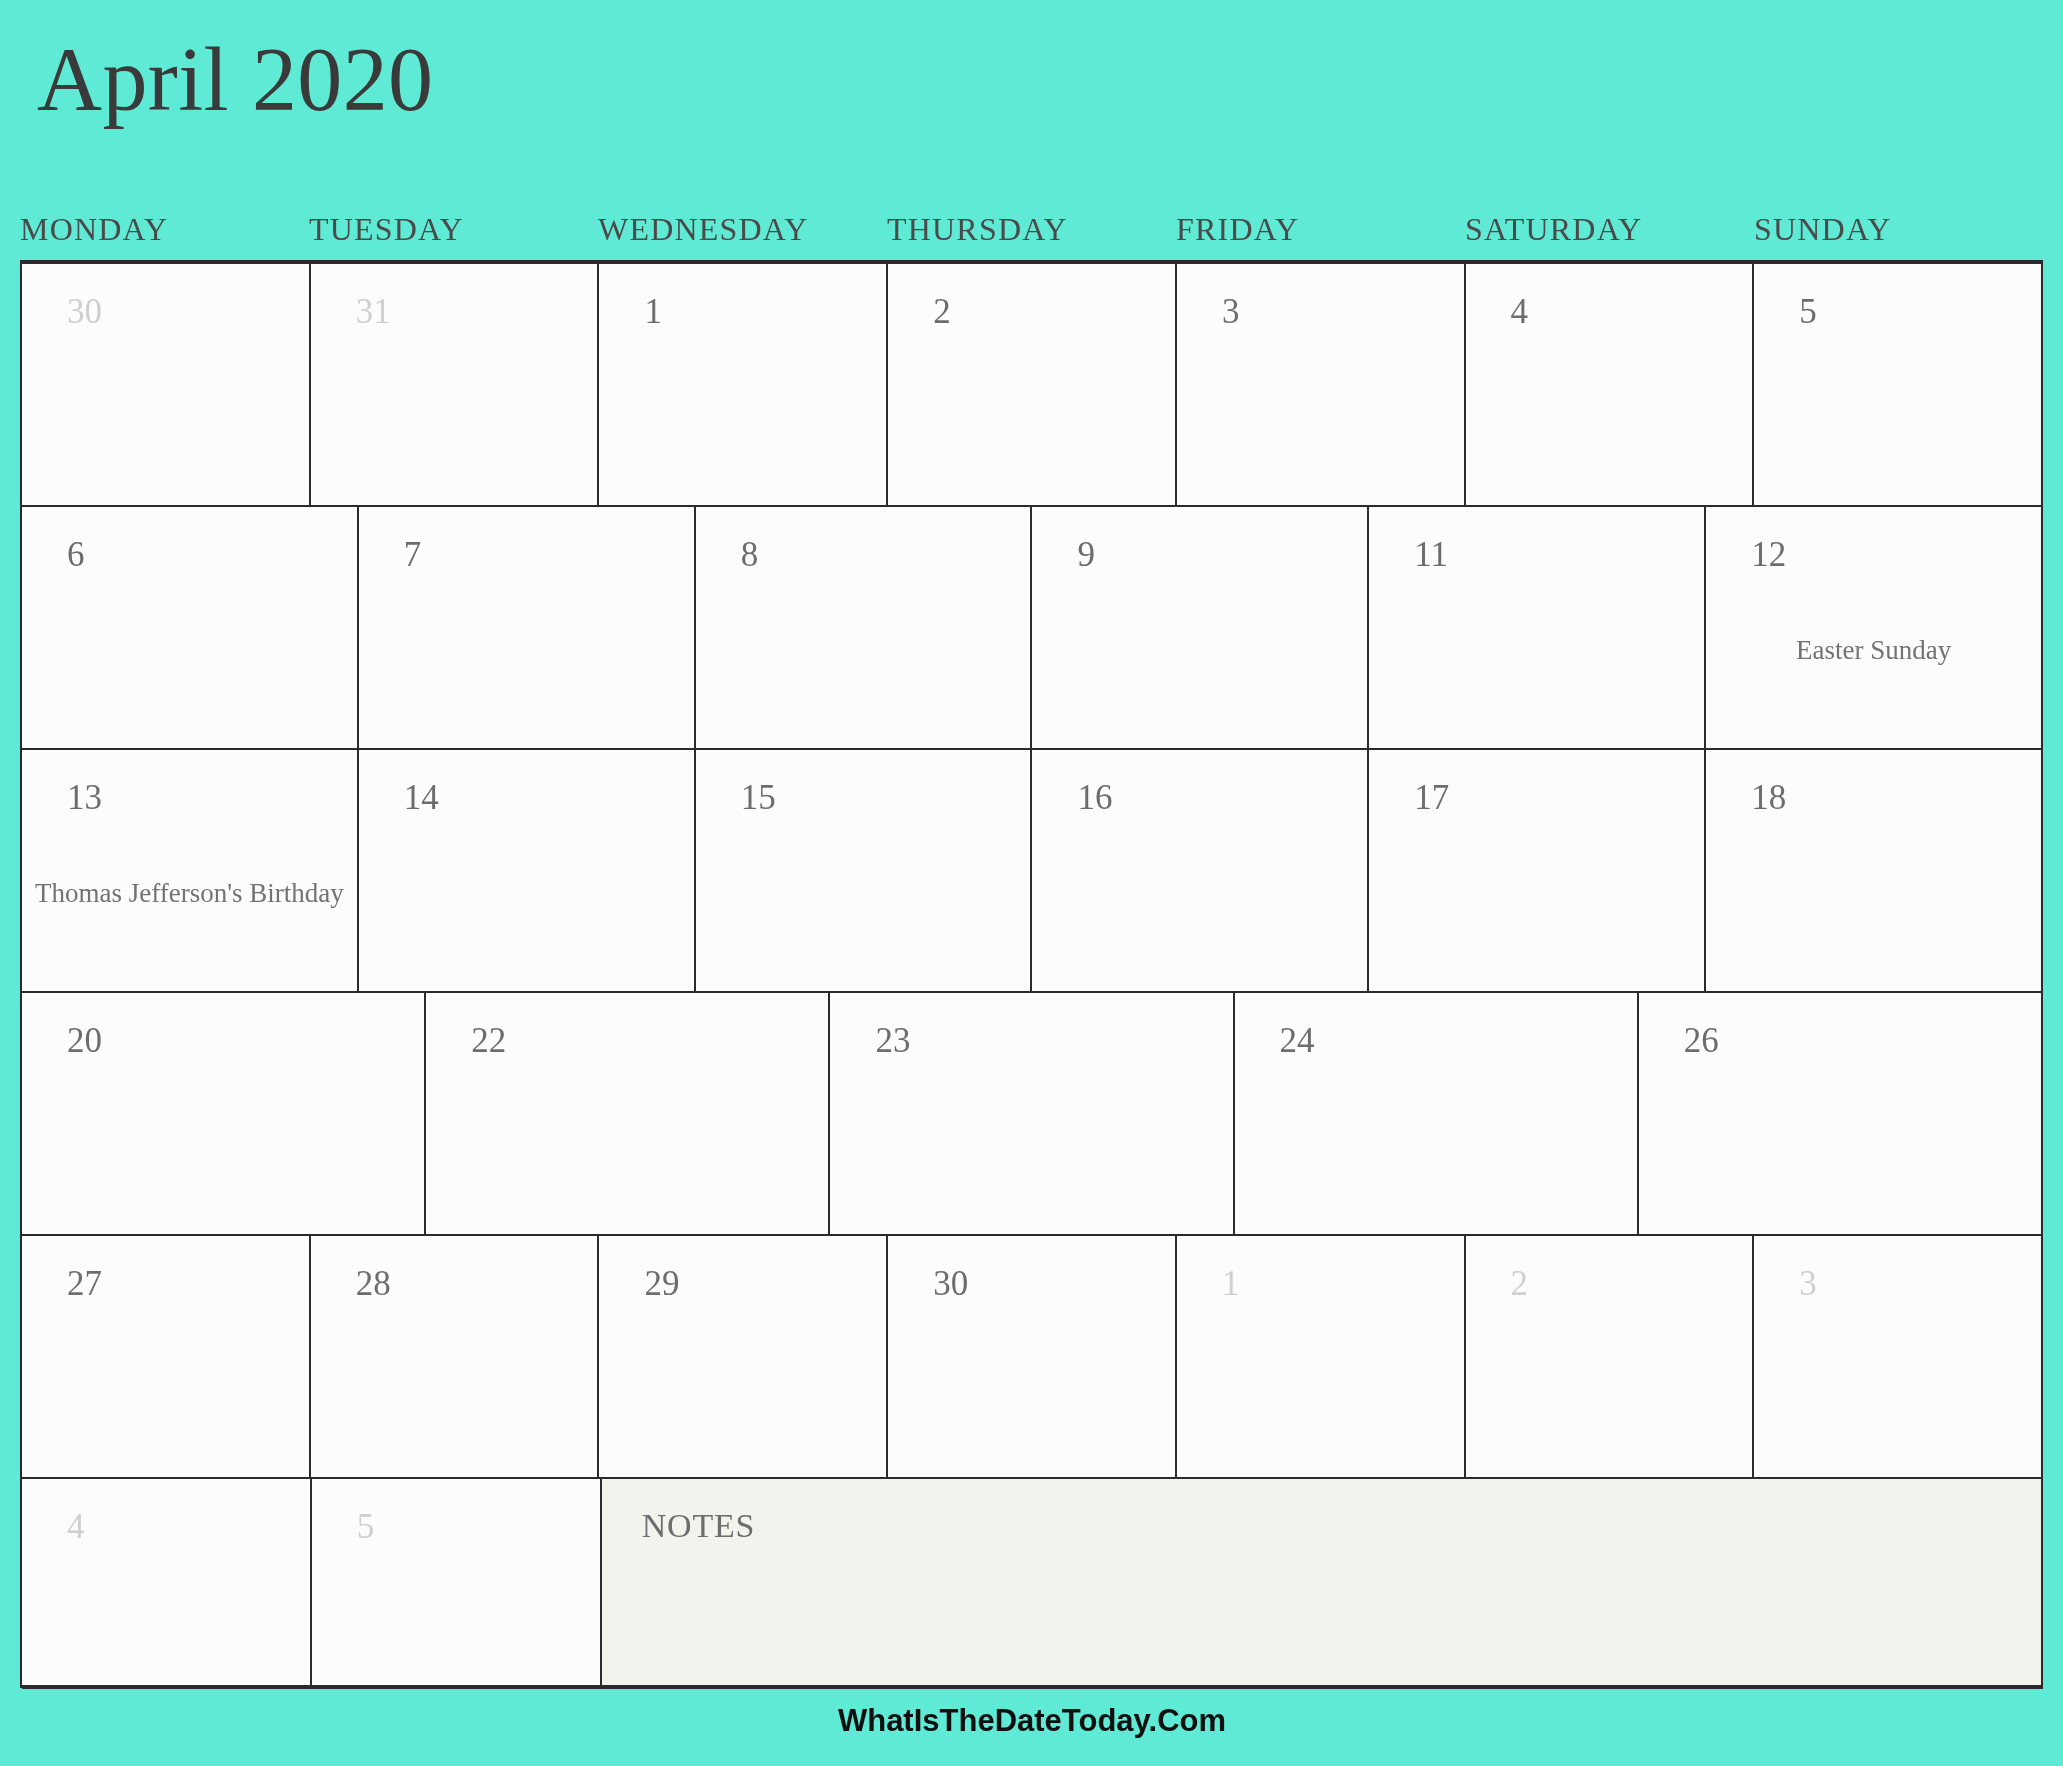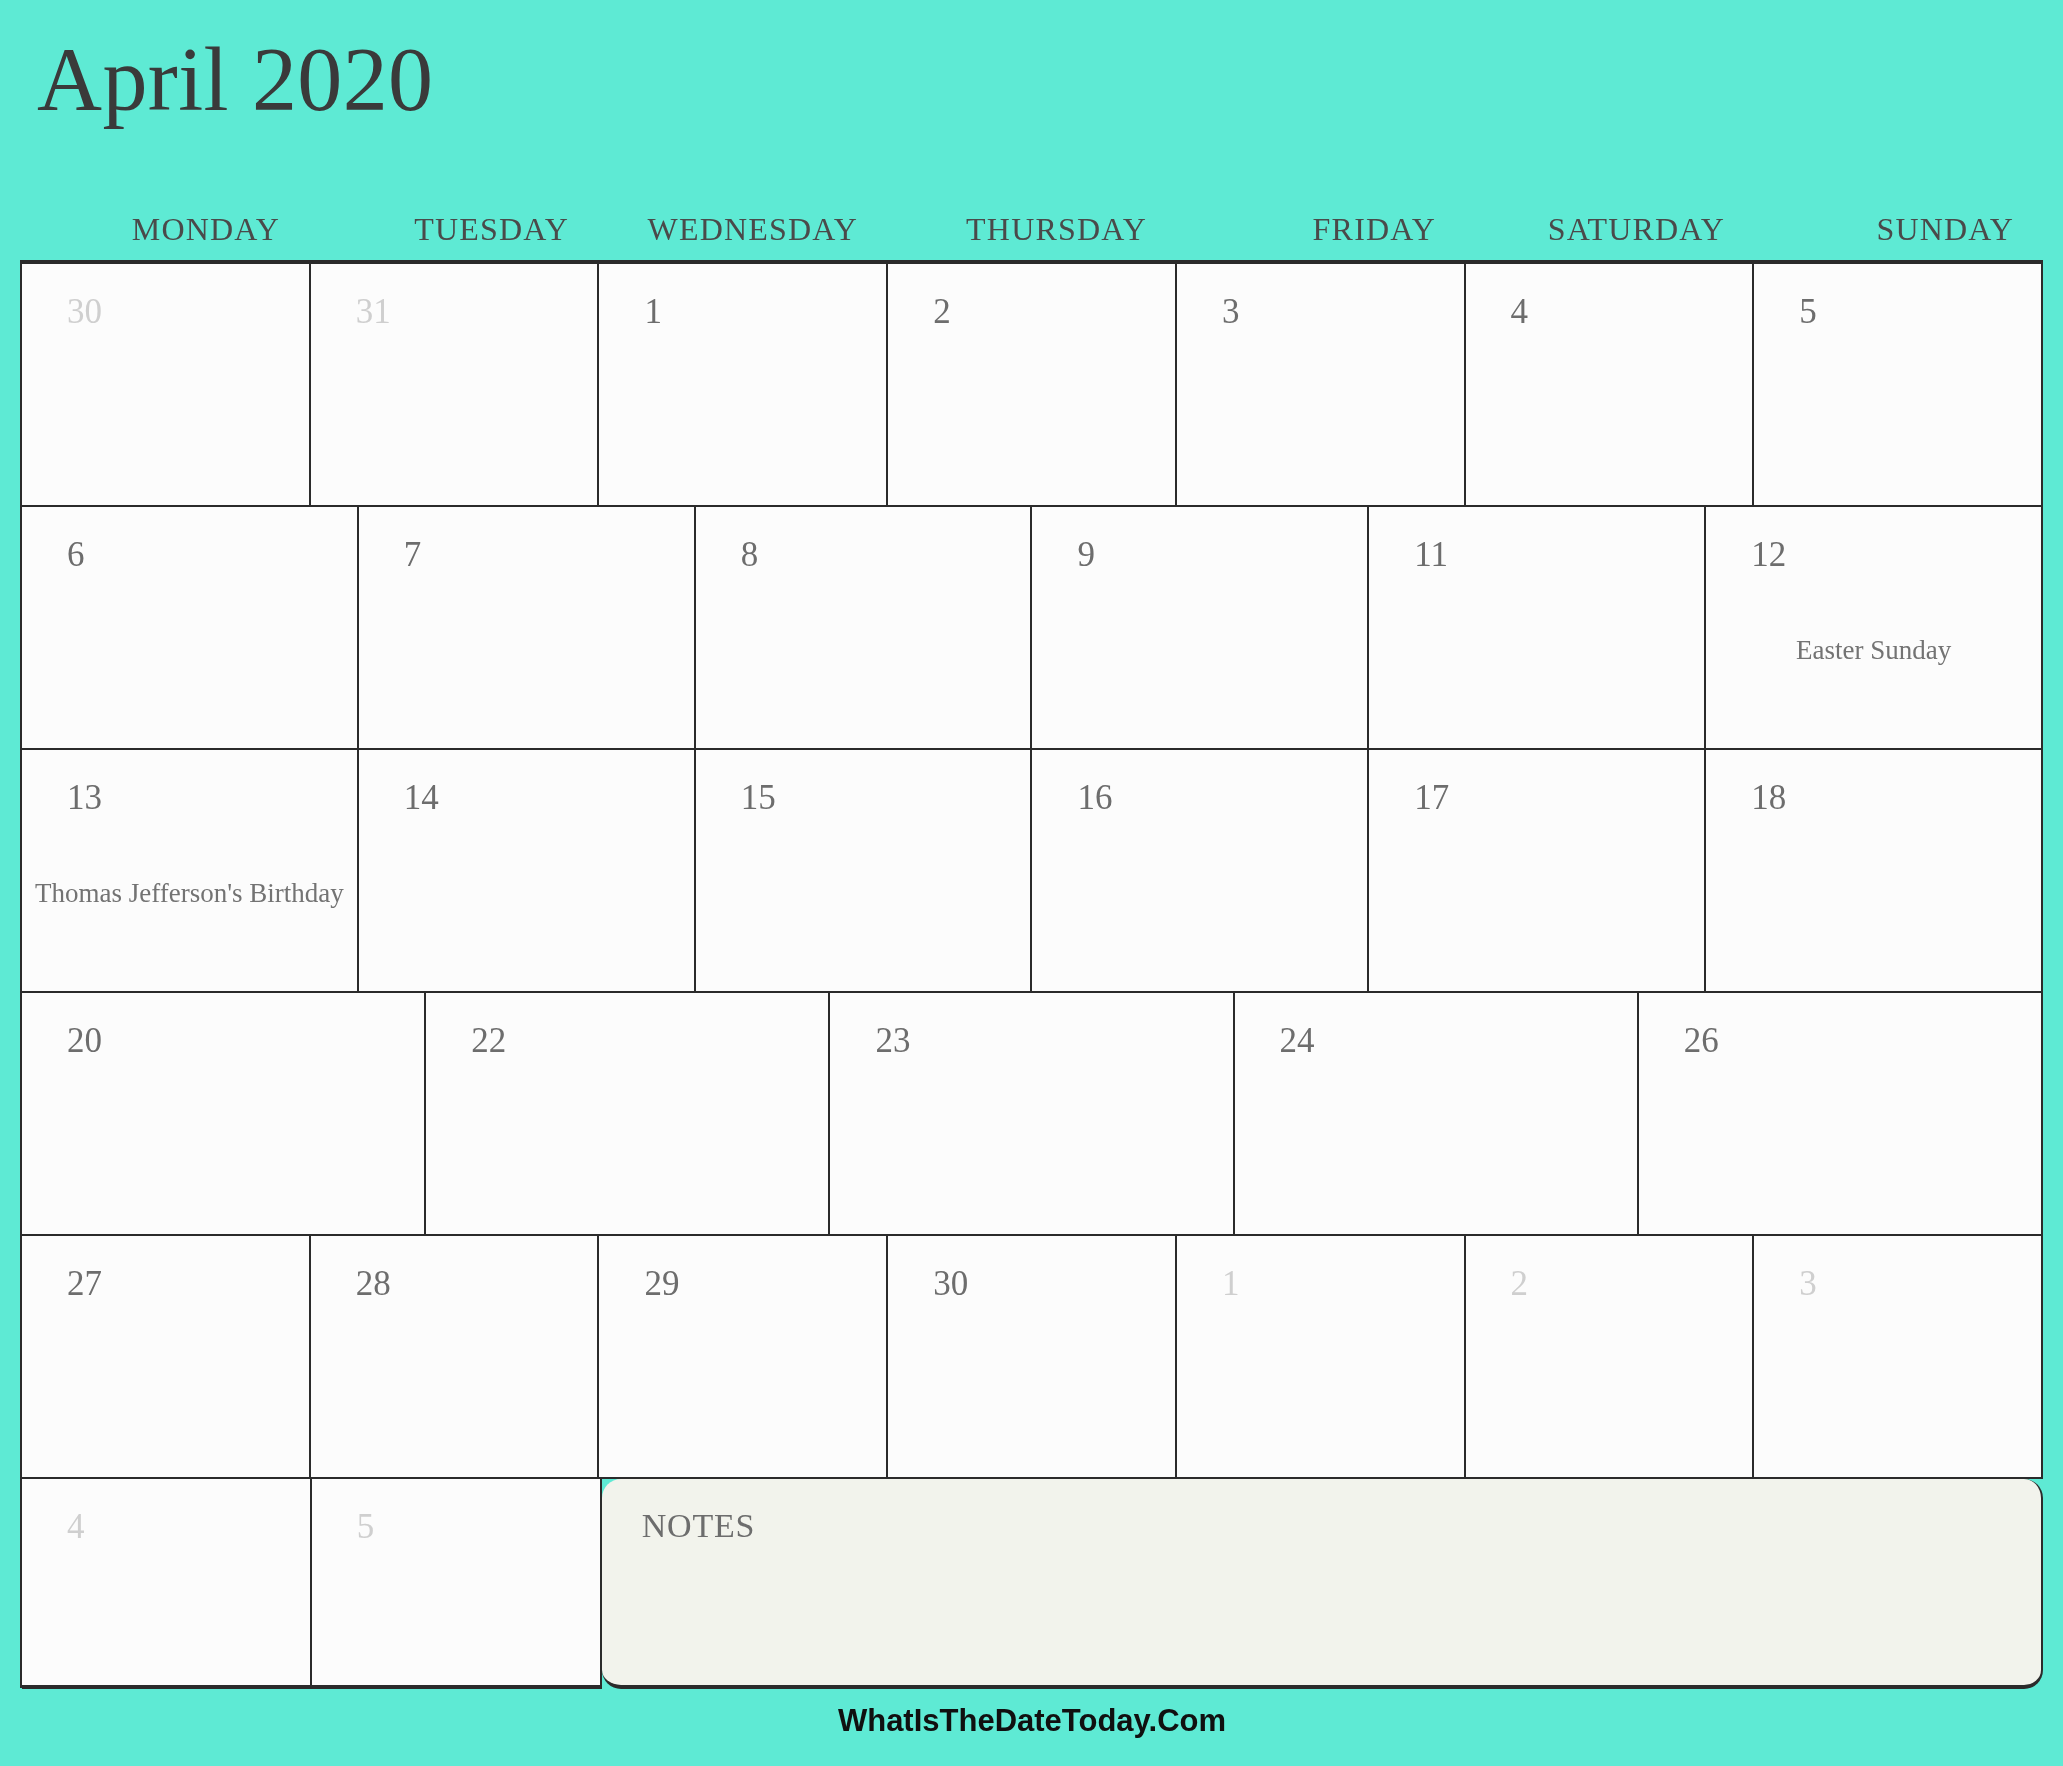--- a/index.html
+++ b/index.html
@@ -40,21 +40,21 @@
   .weekday-row {
     position: absolute;
     left: 20px;
     top: 211px;
     width: 2023px;
     height: 47px;
     display: flex;
   }
   .weekday-cell {
     flex: 1 1 0;
-    text-align: right;
+    text-align: left;
     font-family: "Liberation Serif", "DejaVu Serif", serif;
     font-size: 32px;
     line-height: 37px;
     color: #4a4a4a;
     letter-spacing: 1.2px;
     white-space: nowrap;
     box-sizing: border-box;
     padding-right: 29px;
   }
 
@@ -120,21 +120,20 @@
 
   
   .notes-cell {
     position: relative;
     flex: 5 1 0;
     background: #f2f3ec;
     border-right: 2.4px solid #2b2b2b;
     border-bottom: 4px solid #2b2b2b;
     box-sizing: border-box;
     overflow: hidden;
-    border-radius: 19px;
   }
   .notes-label {
     position: absolute;
     left: 40px;
     top: 27px;
     font-family: "Liberation Serif", "DejaVu Serif", serif;
     font-size: 34px;
     line-height: 40px;
     color: #6d6d6d;
     letter-spacing: 0.8px;

